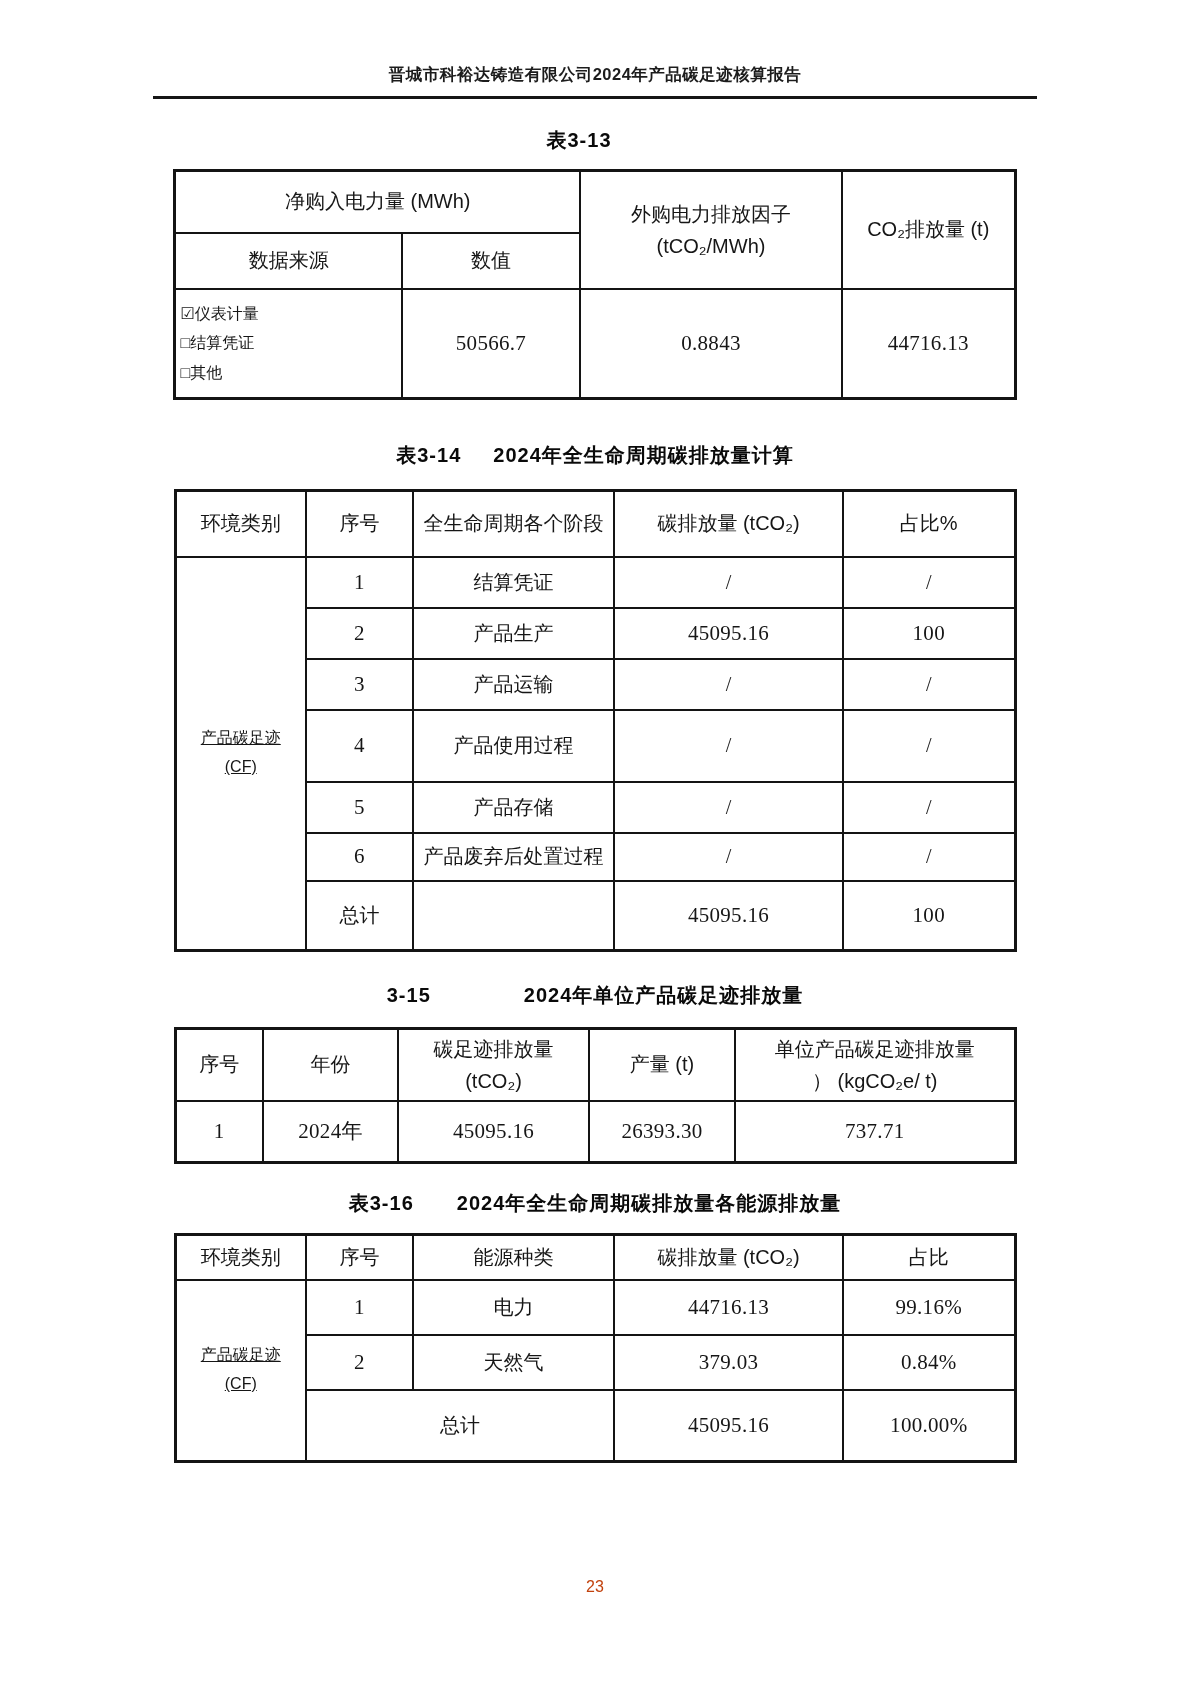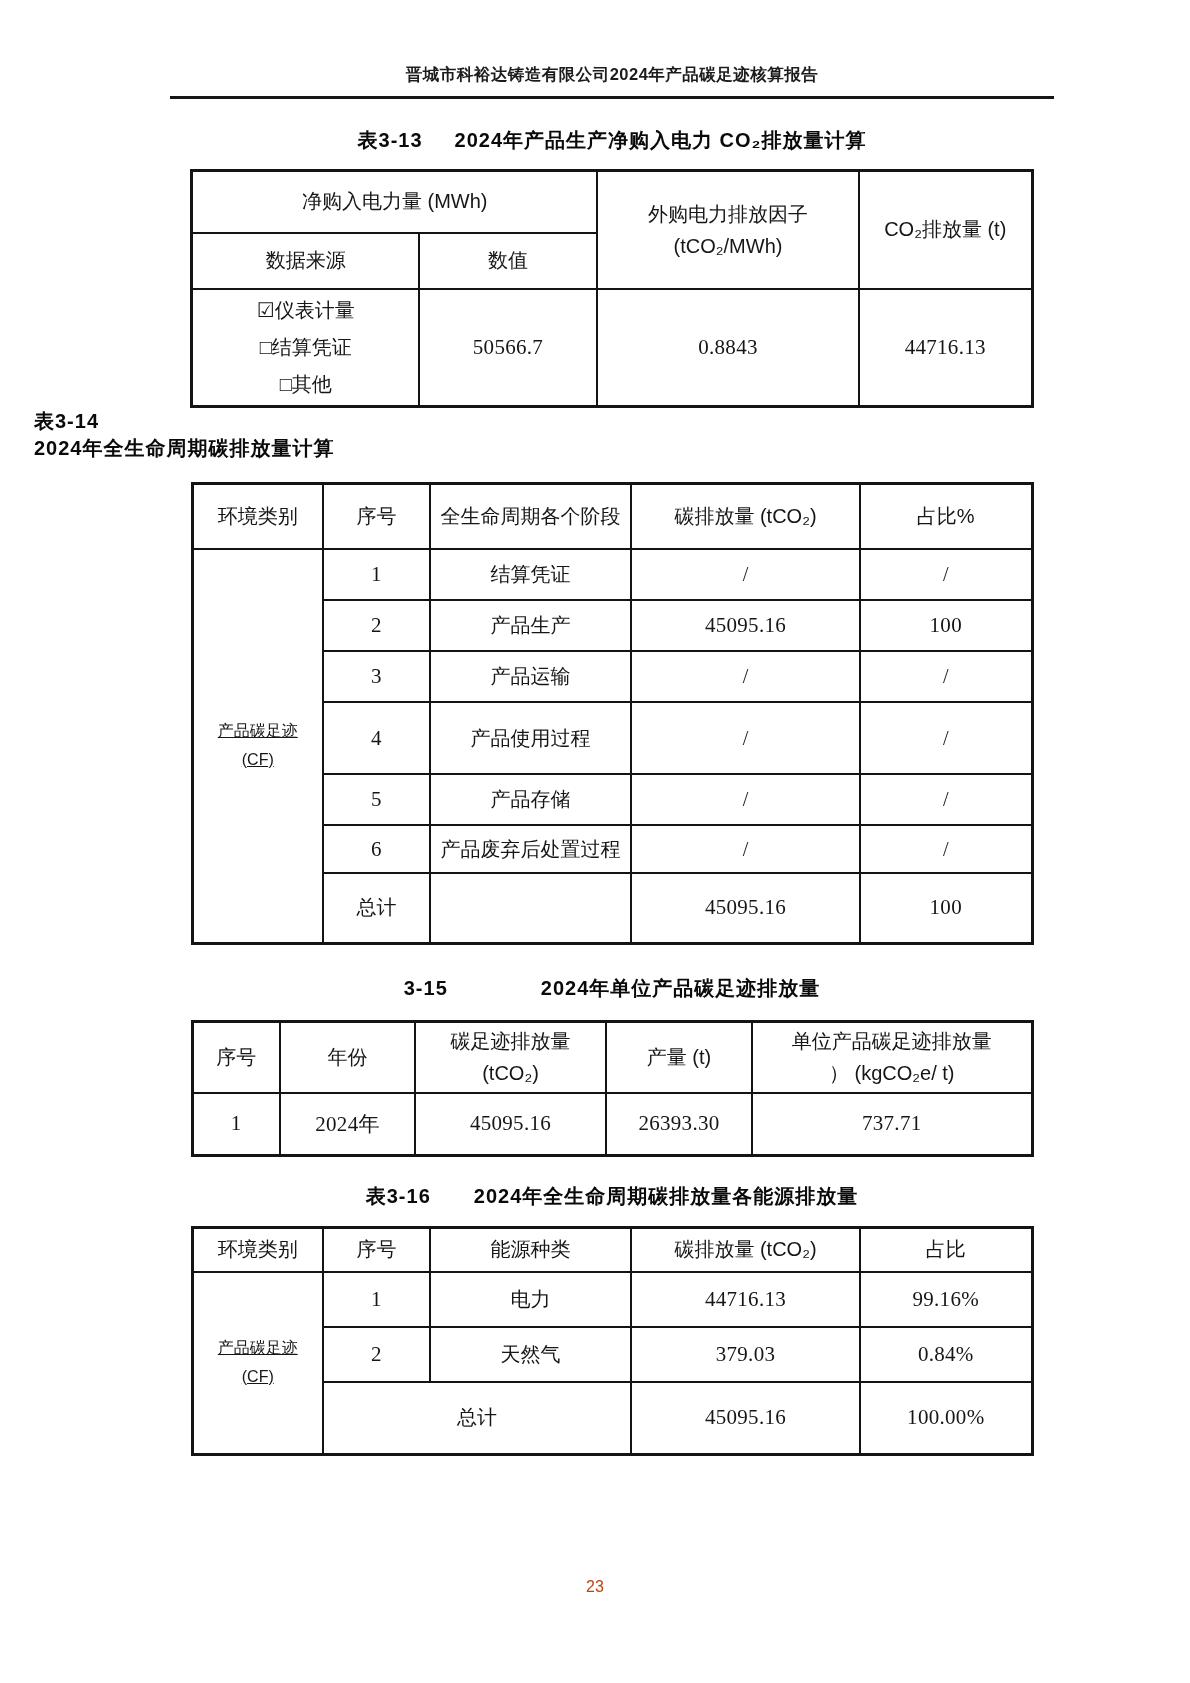--- a/index.html
+++ b/index.html
@@ -4,21 +4,21 @@
 <style>
   * { margin: 0; padding: 0; box-sizing: border-box; }
   html, body { background: #ffffff; }
   body {
     width: 1190px; height: 1683px;
     font-family: "Liberation Sans", "DejaVu Sans", sans-serif;
     color: #141414;
     position: relative;
     overflow: hidden;
   }
-  .page { width: 1190px; height: 1683px; padding-top: 64px; position: relative; padding-left: 34px; }
+  .page { width: 1190px; height: 1683px; padding-top: 64px; position: relative; }
 
   .doc-header {
     text-align: center;
     font-size: 16.5px;
     font-weight: bold;
     color: #1c1c1c;
     letter-spacing: 0.5px;
   }
   .doc-rule {
     width: 884px;
@@ -31,21 +31,21 @@
     justify-content: center;
     align-items: baseline;
     font-weight: bold;
     font-size: 20px;
     color: #0a0a0a;
     letter-spacing: 1px;
   }
   .tbl-title .t-label { margin-right: 32px; }
   .tbl-title.wide-gap .t-label { margin-right: 62px; }
   .mt1 { margin-top: 28px; margin-bottom: 15px; }
-  .mt2 { margin-bottom: 20px; flex-direction: column; }
+  .mt2 { margin-top: 42px; margin-bottom: 20px; }
   .mt3 { margin-top: 30px; margin-bottom: 18px; gap: 31px; }
   .mt4 { margin-top: 26px; margin-bottom: 16px; gap: 11px; }
 
   table {
     width: 840px;
     margin: 0 auto;
     border-collapse: collapse;
     table-layout: fixed;
     border: 3px solid #141414;
   }
@@ -59,21 +59,21 @@
     padding: 2px 4px;
     overflow: hidden;
   }
   .num {
     font-family: "Liberation Serif", "DejaVu Serif", serif;
     font-size: 21px;
     letter-spacing: 0.3px;
   }
   .cjk { font-size: 20px; }
   .two-line div { line-height: 1.6; }
-  .src-cell div { line-height: 1.85; text-align: center; font-size: 20px; }
+  .src-cell div { line-height: 1.85; text-align: left; font-size: 16px; }
   .cat-cell div { line-height: 1.8; font-size: 16px; text-decoration: underline; }
 
   
   .t13-h1 td { height: 62px; }
   .t13-h2 td { height: 56px; }
   .t13-data td { height: 110px; }
 
   .t14-head td { height: 66px; }
   .t14-r td { height: 51px; }
   .t14-r4 td { height: 72px; }
@@ -101,21 +101,20 @@
 </head>
 <body>
 
 <div class="page">
 
   <div class="doc-header">晋城市科裕达铸造有限公司2024年产品碳足迹核算报告</div>
   <div class="doc-rule"></div>
 
   <div class="tbl-title mt1">
     <span class="t-label">表3-13</span>
-    <span>2024年产品生产净购入电力 CO₂排放量计算</span>
   </div>
   <table>
     <colgroup>
         <col style="width:227px">
         <col style="width:178px">
         <col style="width:262px">
         <col style="width:173px">
       </colgroup>
     <tbody>
         <tr class="t13-h1">

